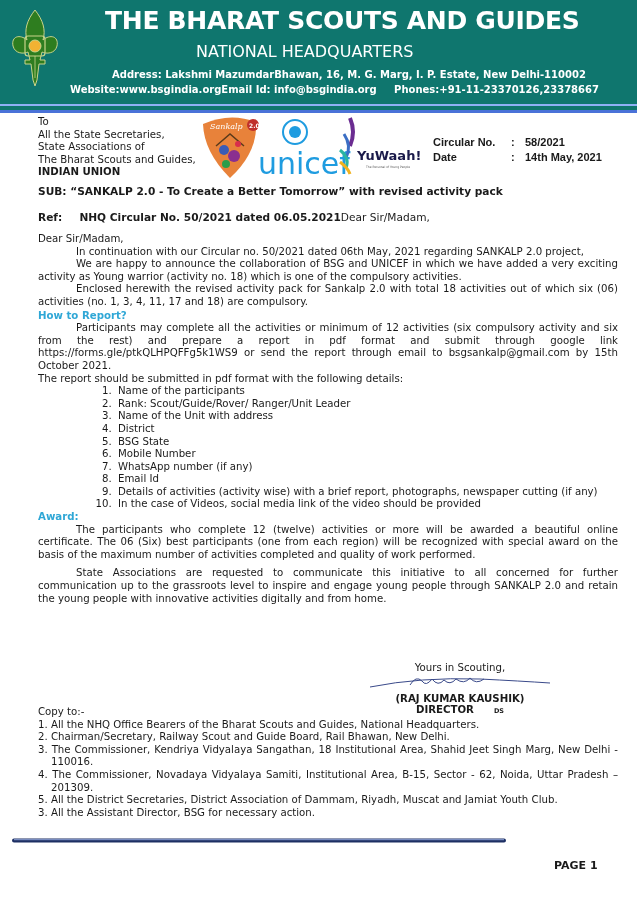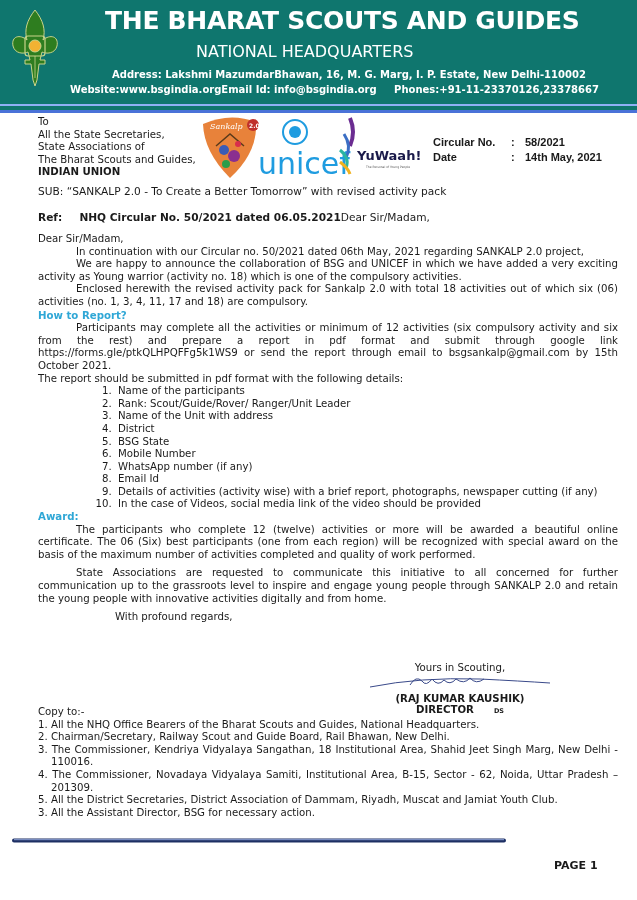--- a/index.html
+++ b/index.html
@@ -19,21 +19,21 @@
   .to-block { position:absolute; left:38px; top:116px; font-size:10.2px; line-height:12.6px; }
   .to-block div { white-space:nowrap; }
   .bold { font-weight:bold; }
 
   .partner-logos { position:absolute; left:200px; top:112px; width:230px; height:70px; }
   .circ { position:absolute; left:433px; top:135px; font-family:"Liberation Sans", sans-serif; font-weight:bold; font-size:11px; line-height:15px; }
   .circ .row { display:flex; }
   .circ .lbl { width:78px; }
   .circ .sep { width:14px; }
 
-  .sub { position:absolute; left:38px; top:185px; font-weight:normal; font-size:10.6px; white-space:nowrap; }
+  .sub { position:absolute; left:38px; top:185px; font-weight:bold; font-size:10.6px; white-space:nowrap; }
   .ref { position:absolute; left:38px; top:211px; font-size:10.6px; white-space:nowrap; }
   .ref .lbl { font-weight:bold; display:inline-block; width:38px; }
   .ref .val { font-weight:bold; }
 
   p { margin:0; text-align:justify; }
   .indent { text-indent:38px; }
   .section-head { color:#2fa7d6; font-weight:bold; }
   ol.details { margin:0; padding-left:77px; }
   ol.details li { padding-left:3px; }
   .copy ol { margin:0; padding-left:0; list-style:none; }
@@ -131,21 +131,20 @@
     <li>BSG State</li>
     <li>Mobile Number</li>
     <li>WhatsApp number (if any)</li>
     <li>Email Id</li>
     <li style="text-align:justify;">Details of activities (activity wise) with a brief report, photographs, newspaper cutting (if any)</li>
     <li>In the case of Videos, social media link of the video should be provided</li>
   </ol>
   <div class="section-head">Award:</div>
   <p class="indent">The participants who complete 12 (twelve) activities or more will be awarded a beautiful online certificate. The 06 (Six) best participants (one from each region) will be recognized with special award on the basis of the maximum number of activities completed and quality of work performed.</p>
   <p class="indent" style="margin-top:6px;">State Associations are requested to communicate this initiative to all concerned for further communication up to the grassroots level to inspire and engage young people through SANKALP 2.0 and retain the young people with innovative activities digitally and from home.</p>
-  <p style="margin-top:6px; padding-left:77px;">With profound regards,</p>
 </div>
 
 <div class="sign" style="top:662px;">
   <div>Yours in Scouting,</div>
   <svg width="200" height="18" viewBox="0 0 200 18">
     <path d="M10 14 Q60 4 120 6 Q160 8 190 10" stroke="#3a4a8a" stroke-width="1" fill="none"></path>
     <path d="M50 12 Q56 2 62 8 Q66 14 72 6 Q78 14 84 7 Q90 13 96 6 Q104 12 110 5 Q116 12 124 6" stroke="#3a4a8a" stroke-width="1" fill="none"></path>
   </svg>
   <div class="bold">(RAJ KUMAR KAUSHIK)</div>
   <div class="bold"><span>DIRECTOR</span><span style="font-size:6.5px;padding-left:20px;">DS</span></div>

